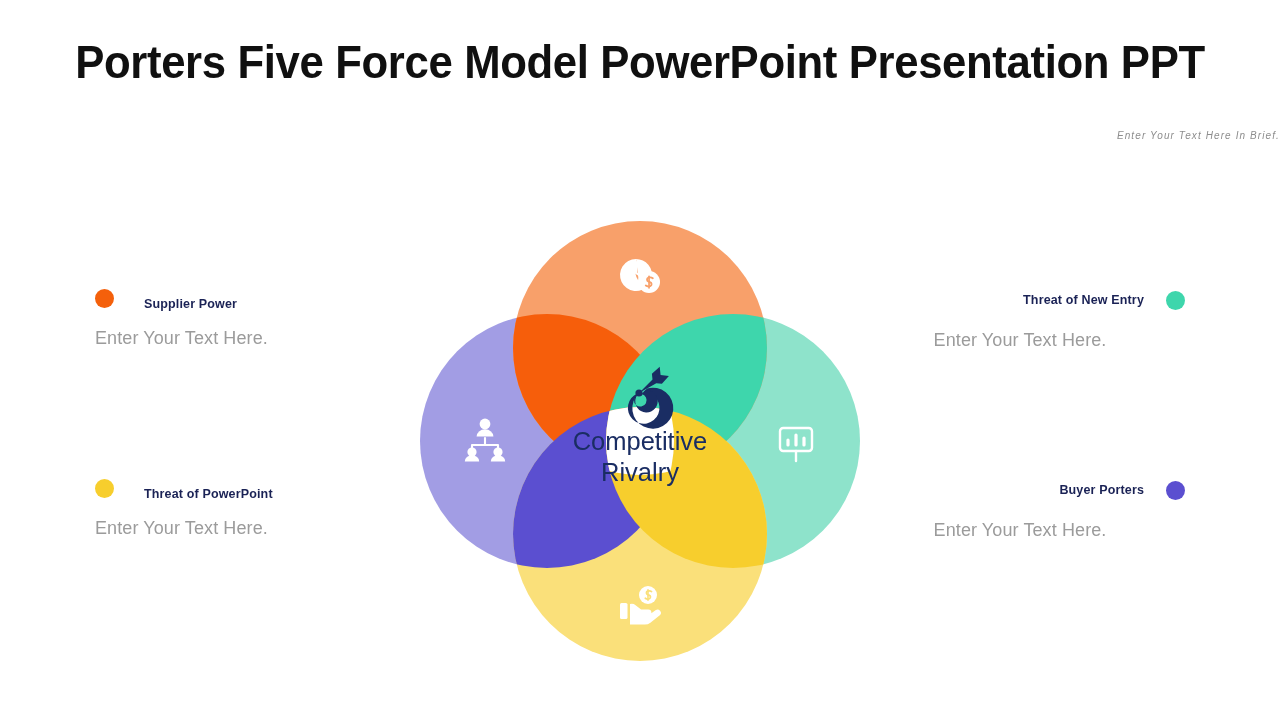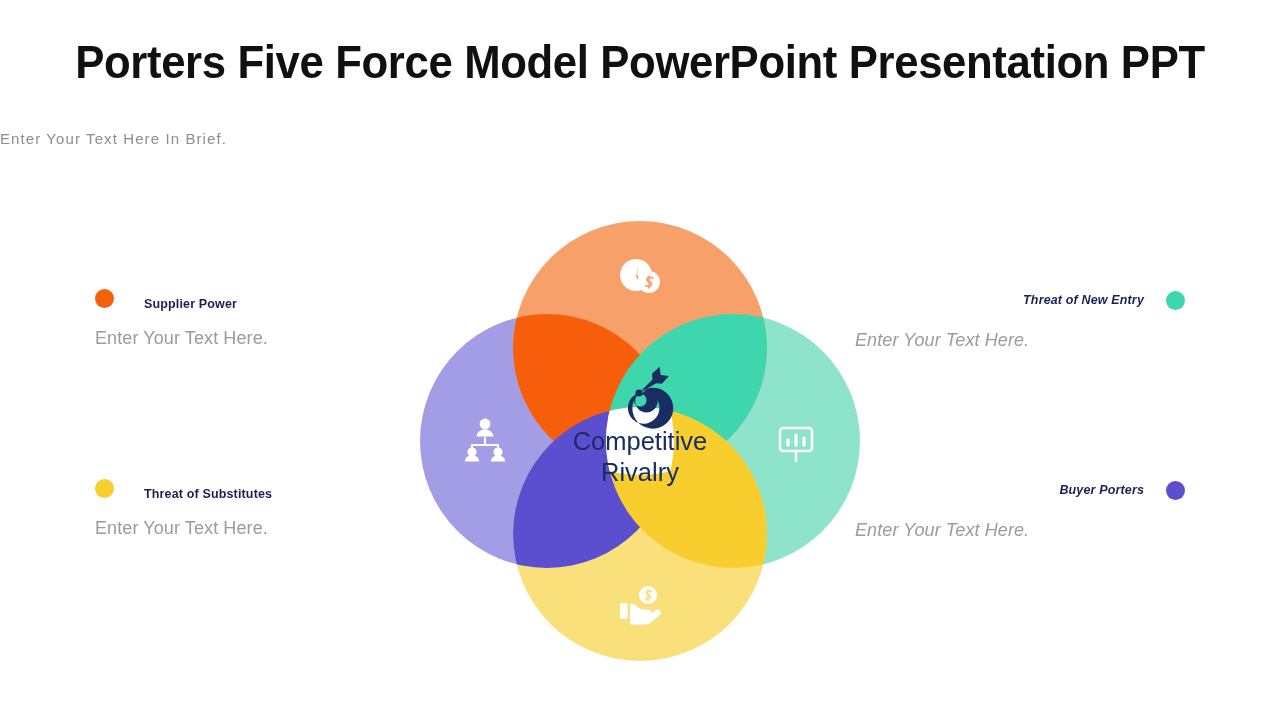--- a/index.html
+++ b/index.html
@@ -17,30 +17,31 @@
     font-family:"Liberation Sans", sans-serif;
     font-weight:bold;
     font-size:47px;
     letter-spacing:-0.4px;
     color:#101010;
     transform:scaleX(0.93);
     white-space:nowrap;
   }
   #slide-subtitle{
     position:absolute;left:0;right:0;top:130px;
-    text-align:left;
-    font-size:15px;
+    text-align:right;
+    font-size:10px;
     letter-spacing:1.1px;
     color:#8d8d8d;
+    font-style:italic;
   }
 
   
   .side-block{position:absolute;width:330px;}
   .side-left{left:95px;}
-  .side-right{right:95px;text-align:left;font-style:italic;}
+  .side-right{right:95px;text-align:center;}
 
   .label-row{display:flex;align-items:center;gap:0;height:20px;}
   .side-right .label-row{justify-content:flex-end;}
 
   .dot{
     width:19px;height:19px;border-radius:50%;flex:0 0 auto;
   }
   .label-text{
     font-size:12.5px;font-weight:bold;color:#1a2255;
     letter-spacing:0.15px;white-space:nowrap;
@@ -77,21 +78,21 @@
   <div class="label-row">
     <span class="dot" style="background:#F4600B"></span>
     <span class="label-text">Supplier Power</span>
   </div>
   <div class="body-text">Enter Your Text Here.</div>
 </div>
 
 <div class="side-block side-left pos-sl2">
   <div class="label-row">
     <span class="dot" style="background:#F7CE2D"></span>
-    <span class="label-text">Threat of Substitutes</span>
+    <span class="label-text">Threat of PowerPoint</span>
   </div>
   <div class="body-text">Enter Your Text Here.</div>
 </div>
 
 <div class="side-block side-right pos-sr1">
   <div class="label-row">
     <span class="label-text">Threat of New Entry</span>
     <span class="dot" style="background:#3ED6AC"></span>
   </div>
   <div class="body-text">Enter Your Text Here.</div>

